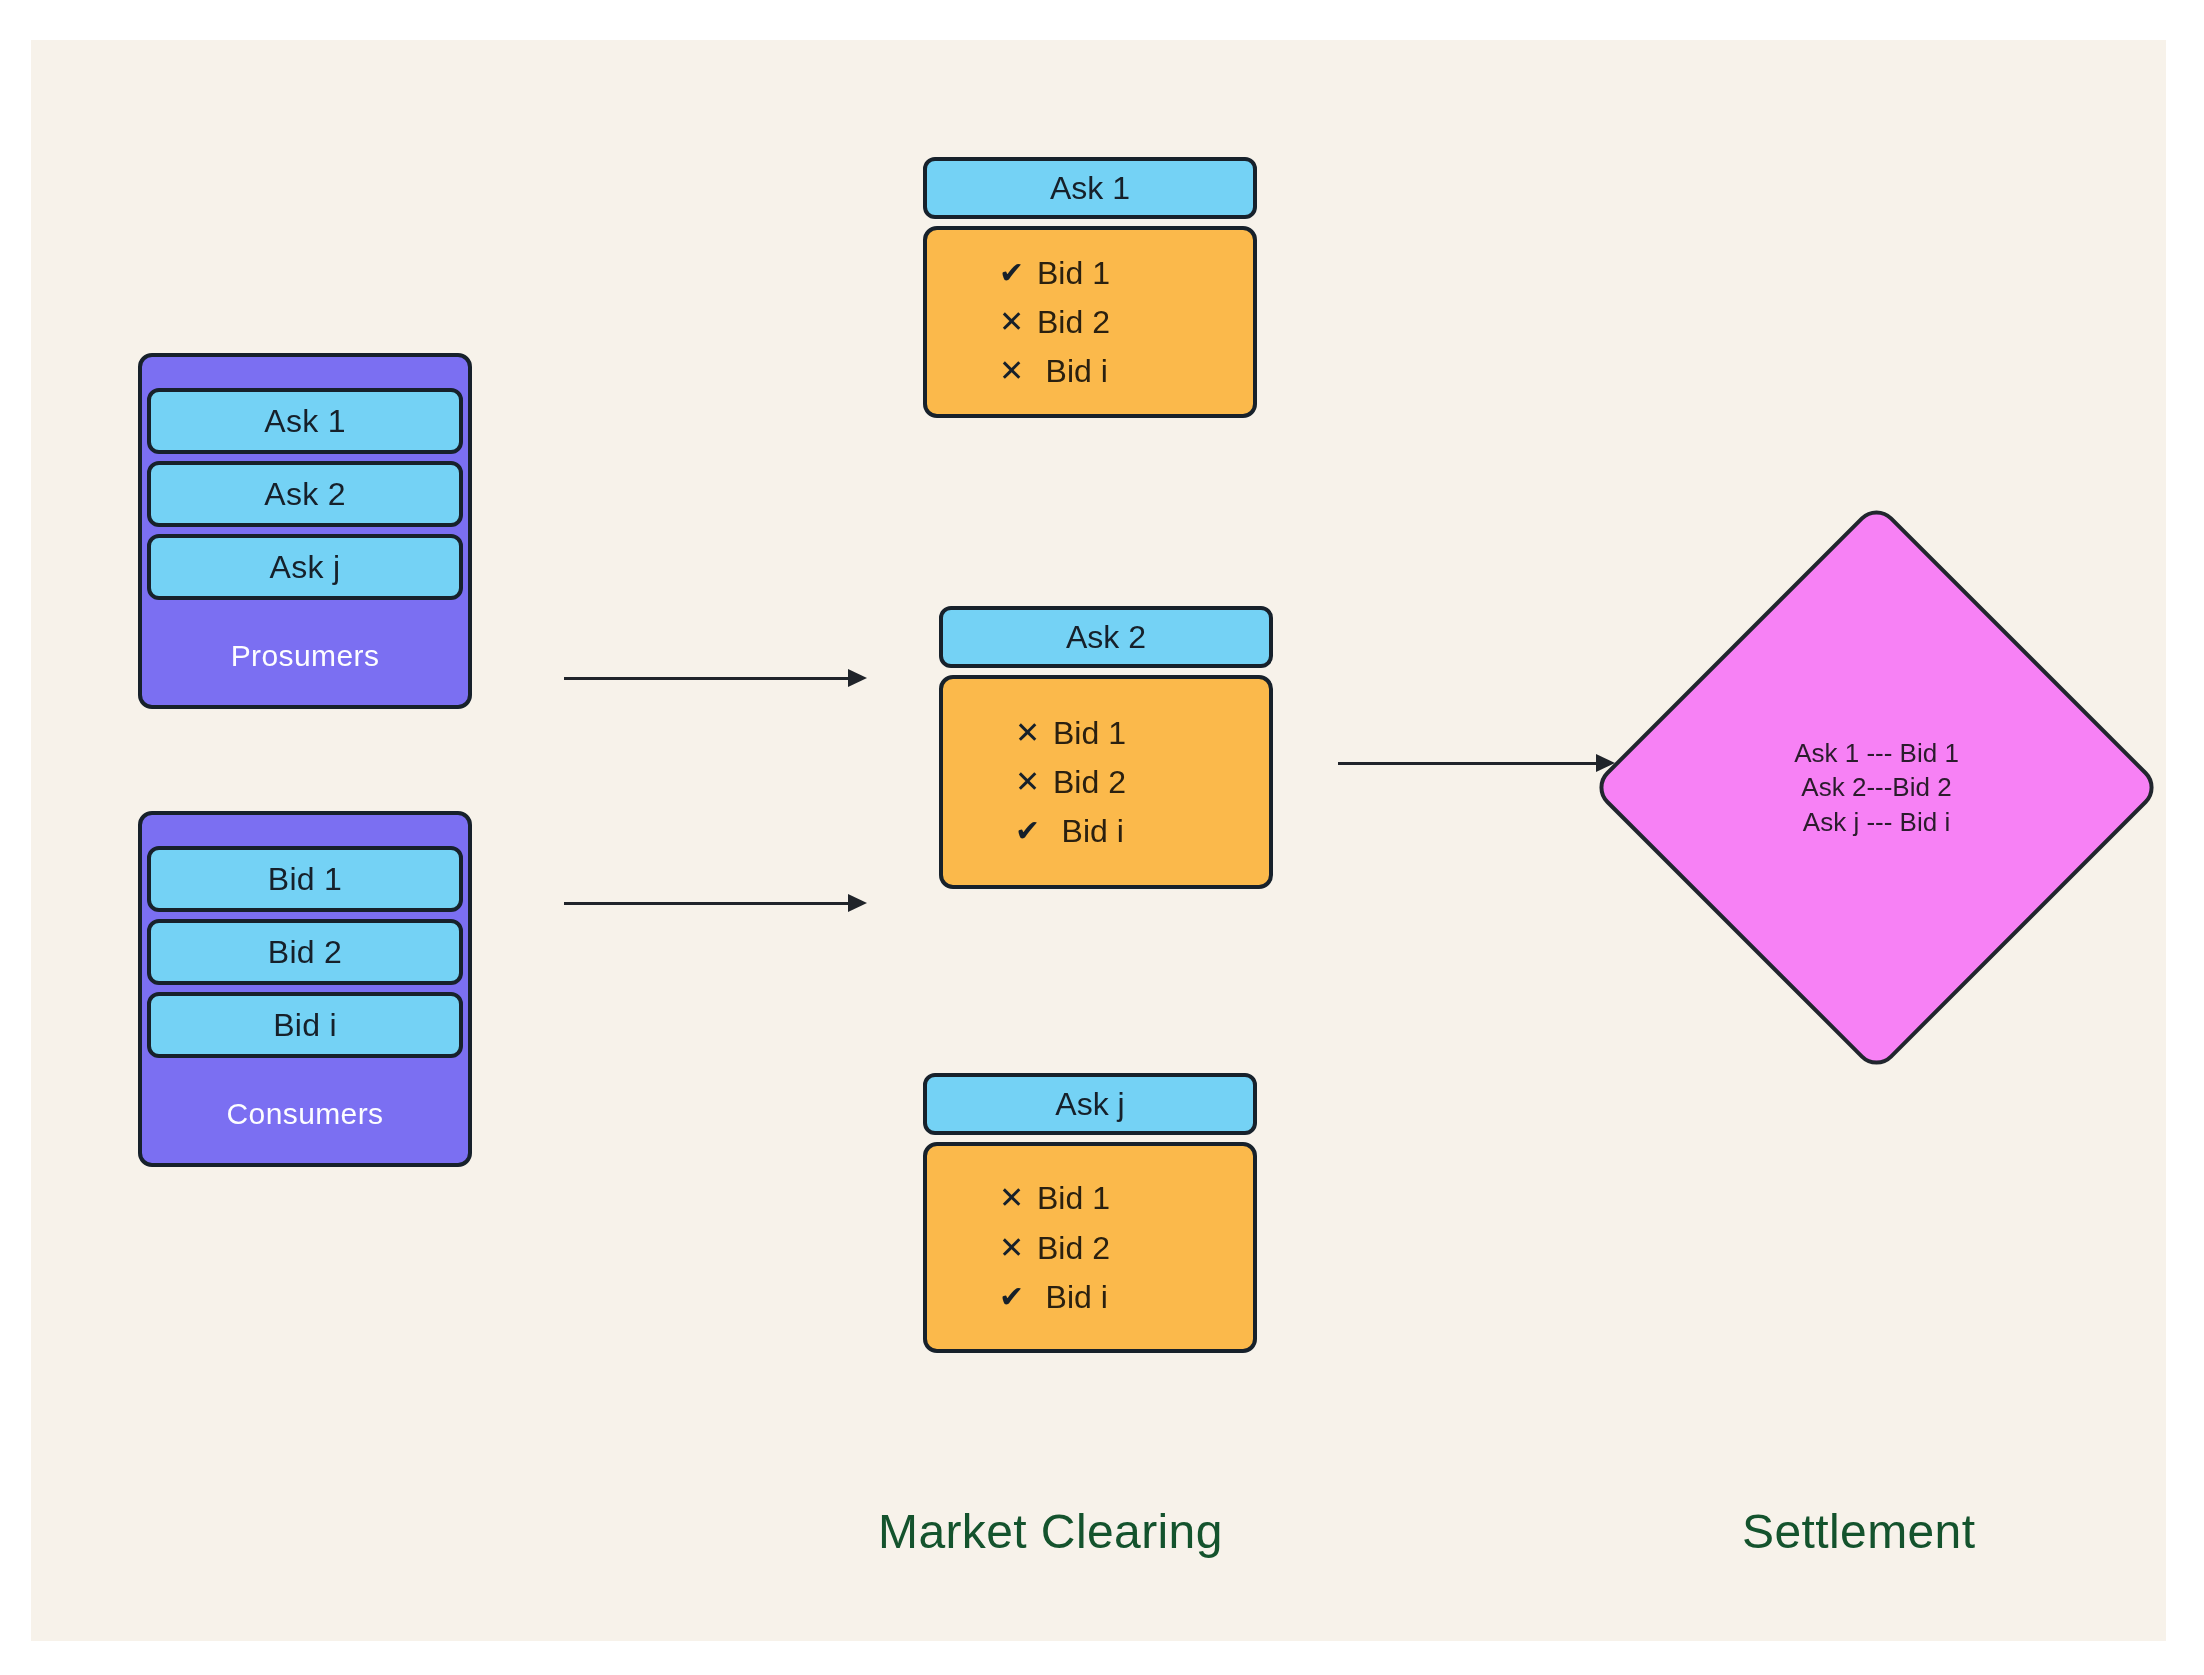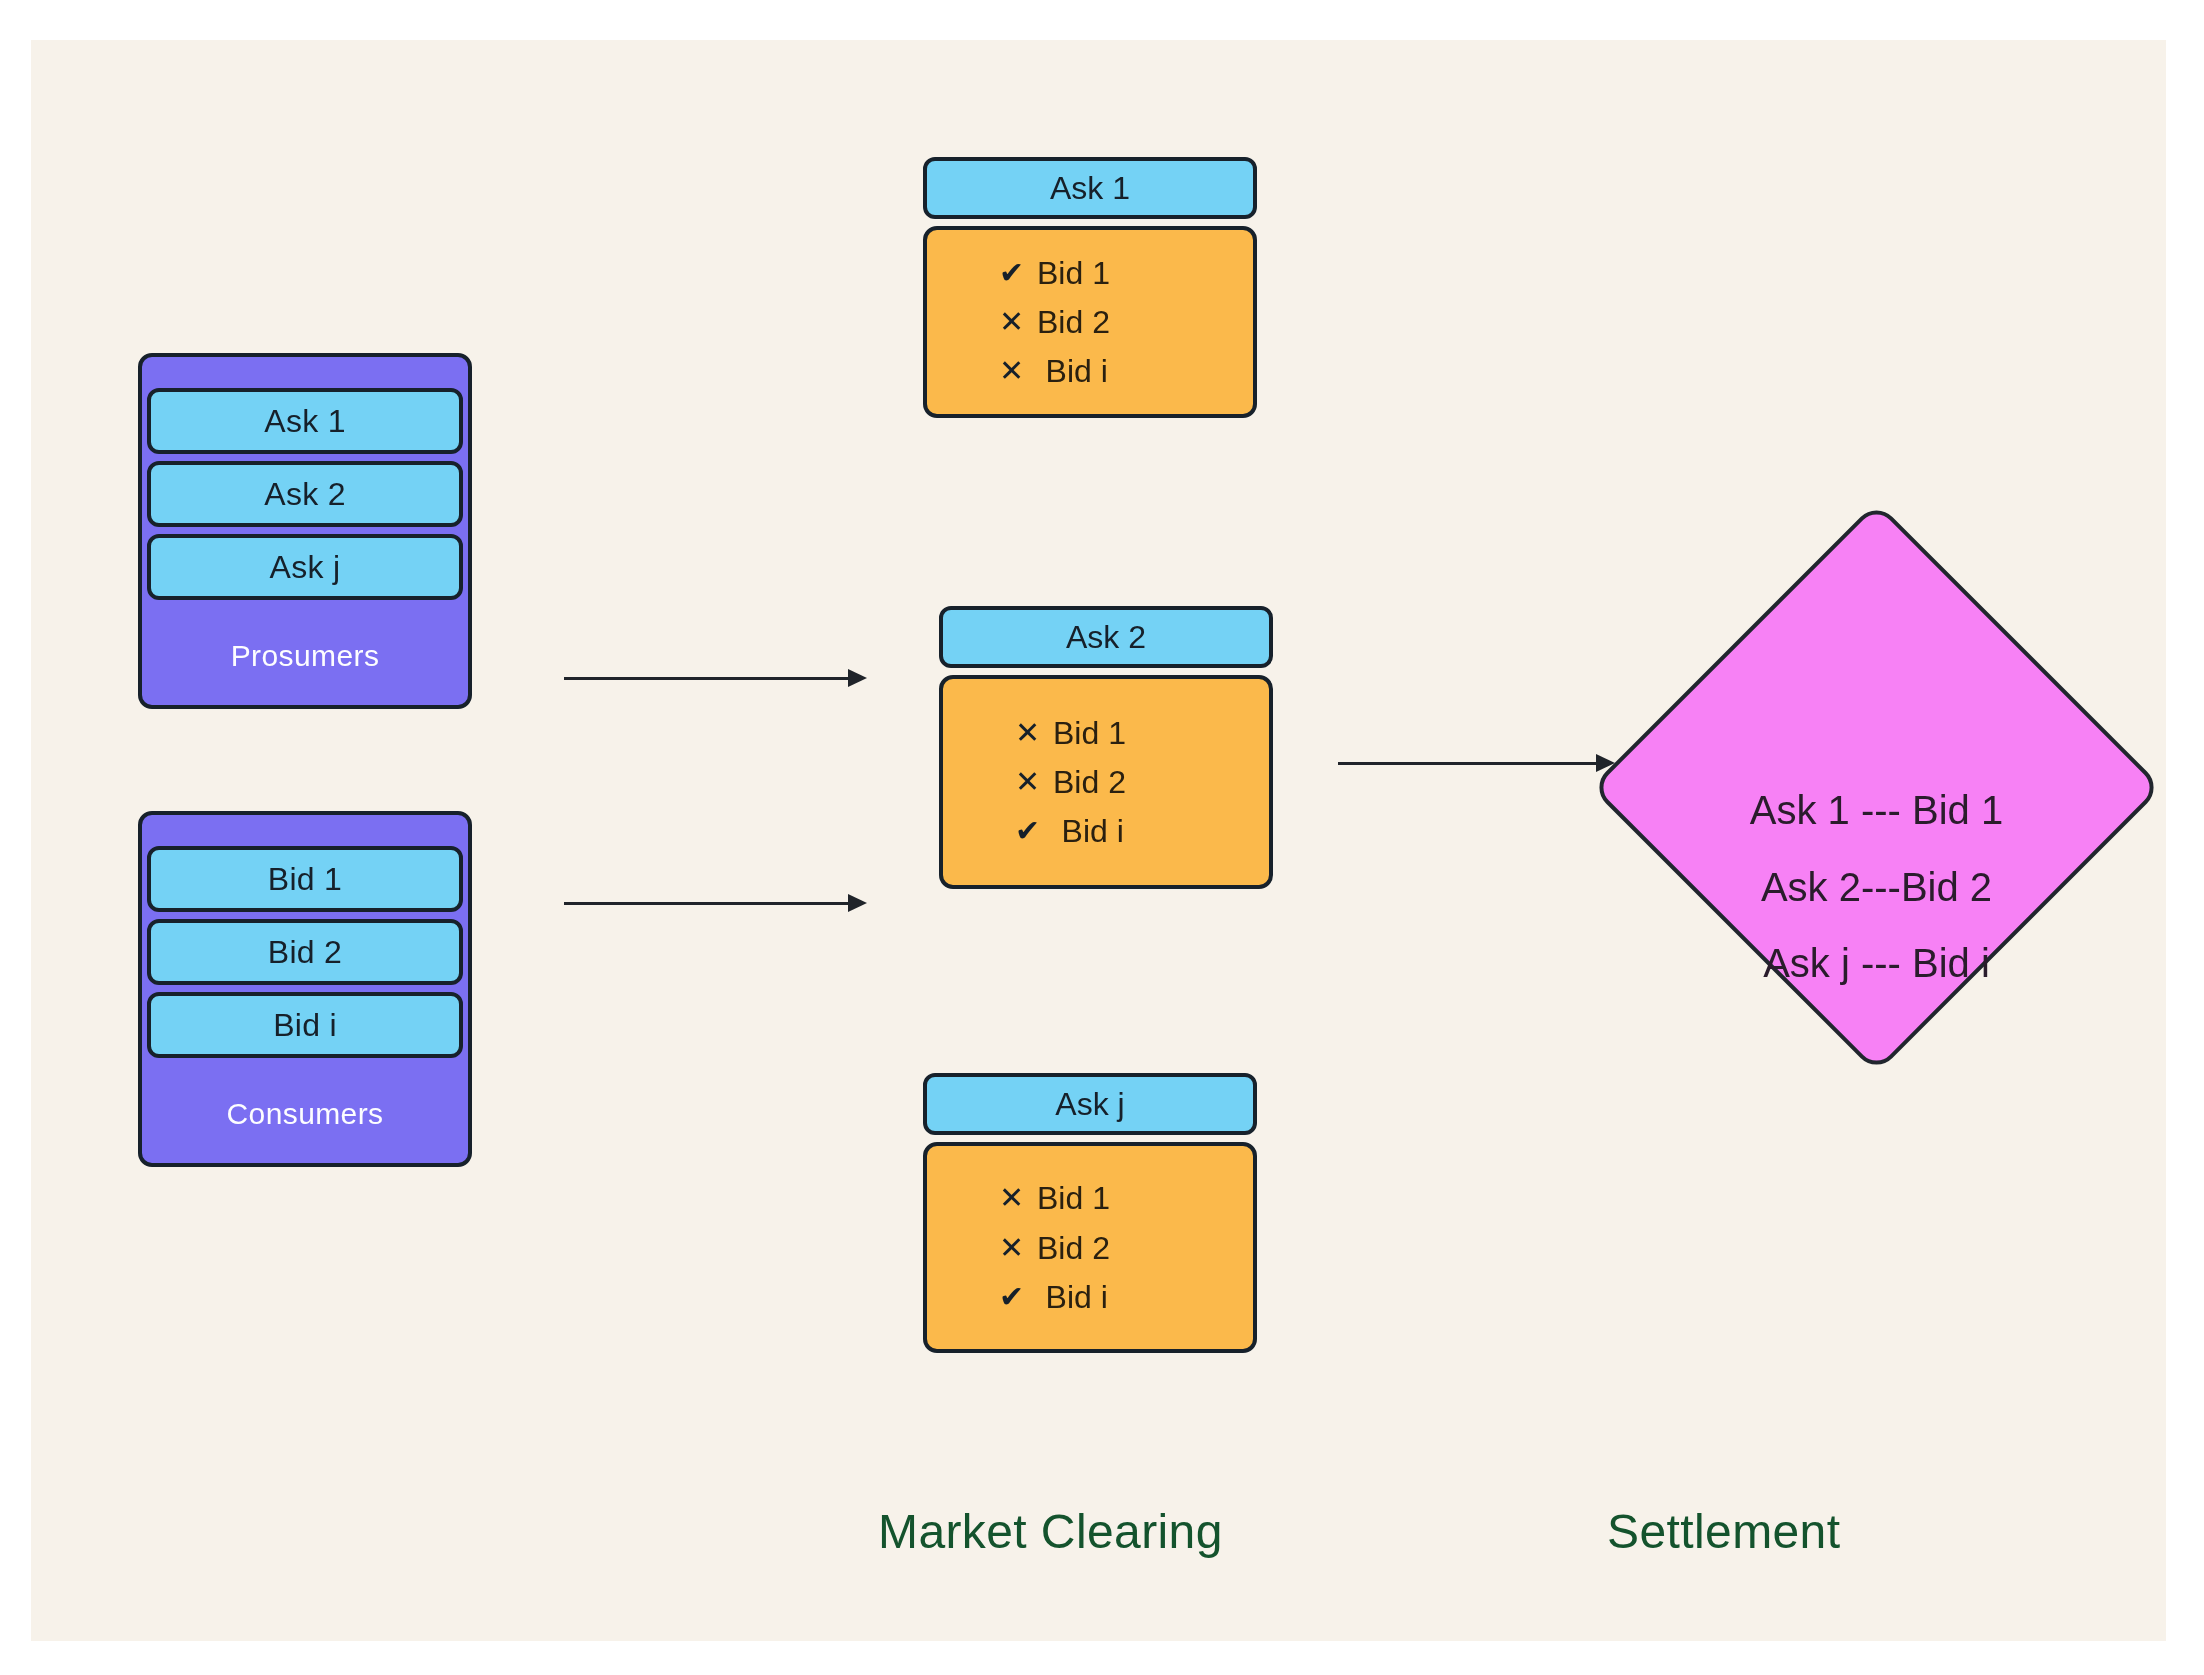--- a/index.html
+++ b/index.html
@@ -132,26 +132,25 @@
     box-sizing: border-box;
     transform: rotate(45deg);
   }
   .diamond-text {
     position: absolute;
     left: 0; top: 0;
     width: 100%; height: 100%;
     display: flex;
     flex-direction: column;
     align-items: center;
-    justify-content: flex-end;
-    font-size: 40px;
+    justify-content: center;
+    font-size: 26px;
     color: #2a1c2c;
     line-height: 1.33;
     white-space: pre;
-    gap: 23px;
   }
 
   .caption {
     position: absolute;
     font-size: 48px;
     color: #14532d;
     letter-spacing: 0.4px;
     white-space: nowrap;
   }
 </style>
@@ -264,16 +263,16 @@
   <div id="diamond-wrap" style="left:1643px; top:545px; width:405px; height:405px;">
     <div class="diamond-shape"></div>
     <div class="diamond-text">
       <div>Ask 1 --- Bid 1</div>
       <div>Ask 2---Bid 2</div>
       <div>Ask j --- Bid i</div>
     </div>
   </div>
 
   <div class="caption" style="left:847px; top:1464px;">Market Clearing</div>
-  <div class="caption" style="left:1576px; top:1464px;">Settlement</div>
+  <div class="caption" style="left:1711px; top:1464px;">Settlement</div>
 
 </div>
 
 
 </body></html>

